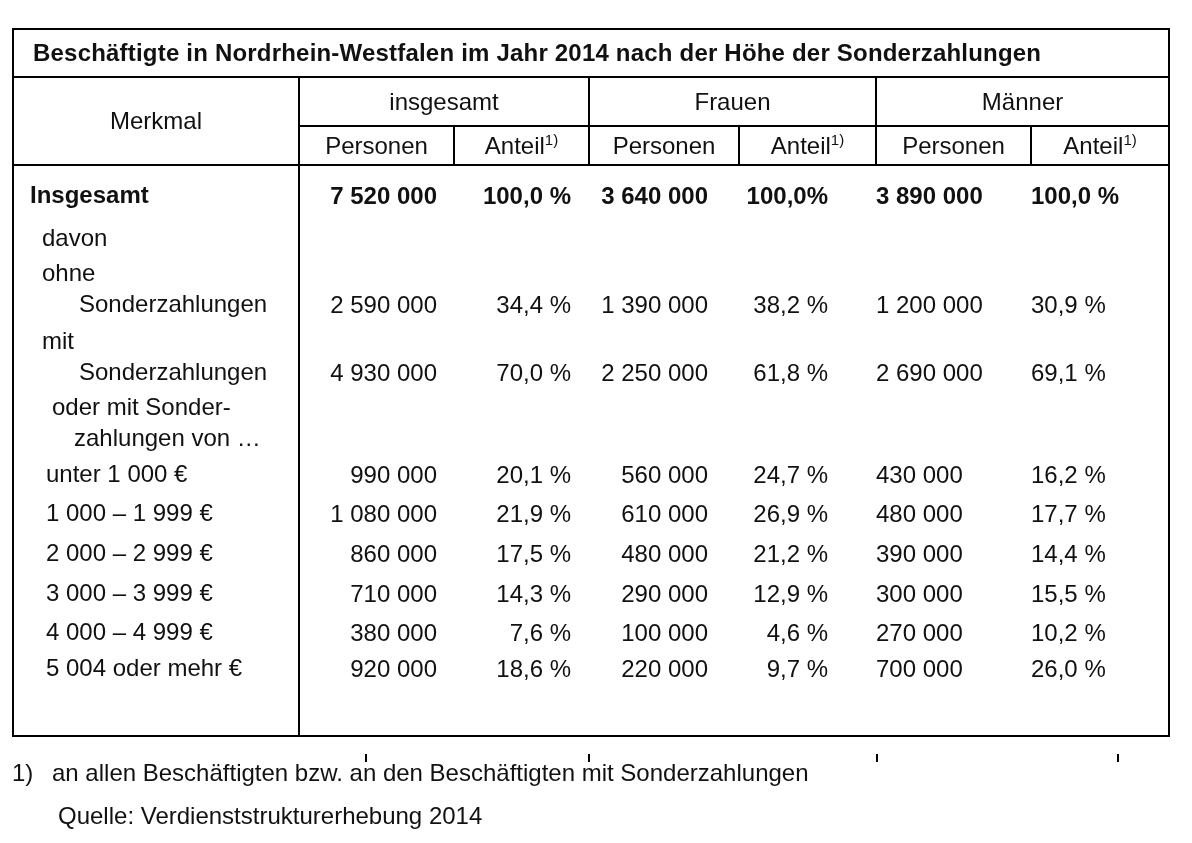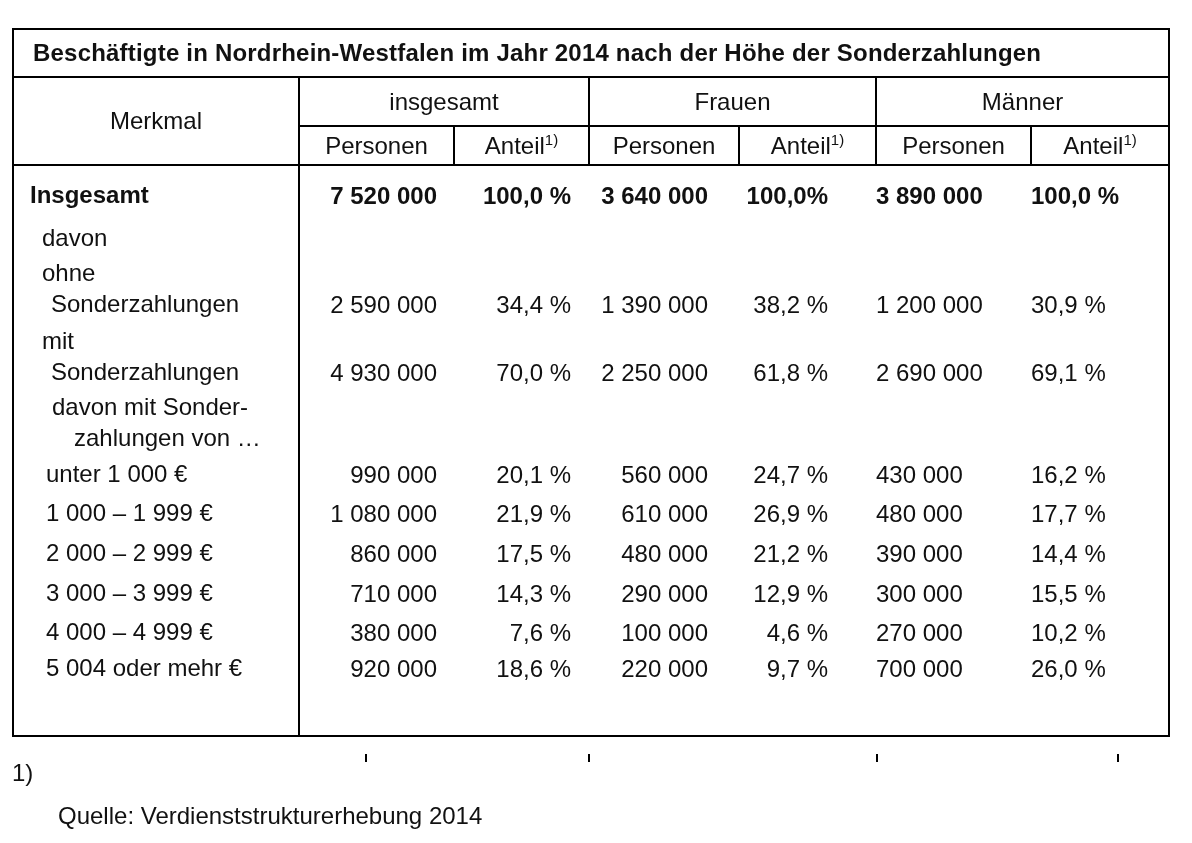--- a/index.html
+++ b/index.html
@@ -68,21 +68,21 @@
   tr.r7  td { height: 40px; padding-bottom: 6px;  }
   tr.r8  td { height: 39px; padding-bottom: 5px; margin-left: 25px;  }
   tr.r9  td { height: 39px; padding-bottom: 5px;  }
   tr.r10 td { height: 83px; padding-bottom: 52px; }
 
   tr.r0 td { font-weight: bold; }
 
   
   .ind-main  { padding-left: 16px; }  
   .ind-1     { padding-left: 28px; }  
-  .ind-2     { padding-left: 37px; }  
+  .ind-2     { padding-left: 65px; }  
   .ind-3     { padding-left: 38px; }  
   .ind-4     { padding-left: 60px; }  
   .ind-euro  { padding-left: 32px; }  
 
   .footnote { margin-top: 20px; font-size: 24px; line-height: 31px; }
   .fn-line1 { display: flex; }
   .fn-marker { width: 40px; flex: 0 0 40px; }
   .fn-line2 { margin-top: 12px; padding-left: 46px; }
 
   
@@ -166,21 +166,21 @@
         </td>
         <td class="val v1">4 930 000</td>
         <td class="val v2">70,0 %</td>
         <td class="val v3">2 250 000</td>
         <td class="val v4">61,8 %</td>
         <td class="val v5">2 690 000</td>
         <td class="val v6">69,1 %</td>
       </tr>
       <tr class="r4">
         <td class="lbl">
-          <div class="ln ind-3">davon mit Sonder-</div>
+          <div class="ln ind-3">oder mit Sonder-</div>
           <div class="ln ind-4">zahlungen von …</div>
         </td>
         <td class="val v1"></td>
         <td class="val v2"></td>
         <td class="val v3"></td>
         <td class="val v4"></td>
         <td class="val v5"></td>
         <td class="val v6"></td>
       </tr>
       <tr class="r5">
@@ -253,17 +253,18 @@
   </table>
 
   <span class="tick t1"></span>
   <span class="tick t2"></span>
   <span class="tick t3"></span>
   <span class="tick t4"></span>
 
   <div class="footnote">
     <div class="fn-line1">
       <span class="fn-marker">1)</span>
+      <span>an allen Beschäftigten bzw. an den Beschäftigten mit Sonderzahlungen</span>
     </div>
     <div class="fn-line2">Quelle: Verdienststrukturerhebung 2014</div>
   </div>
 
 </div>
 
 </body></html>

